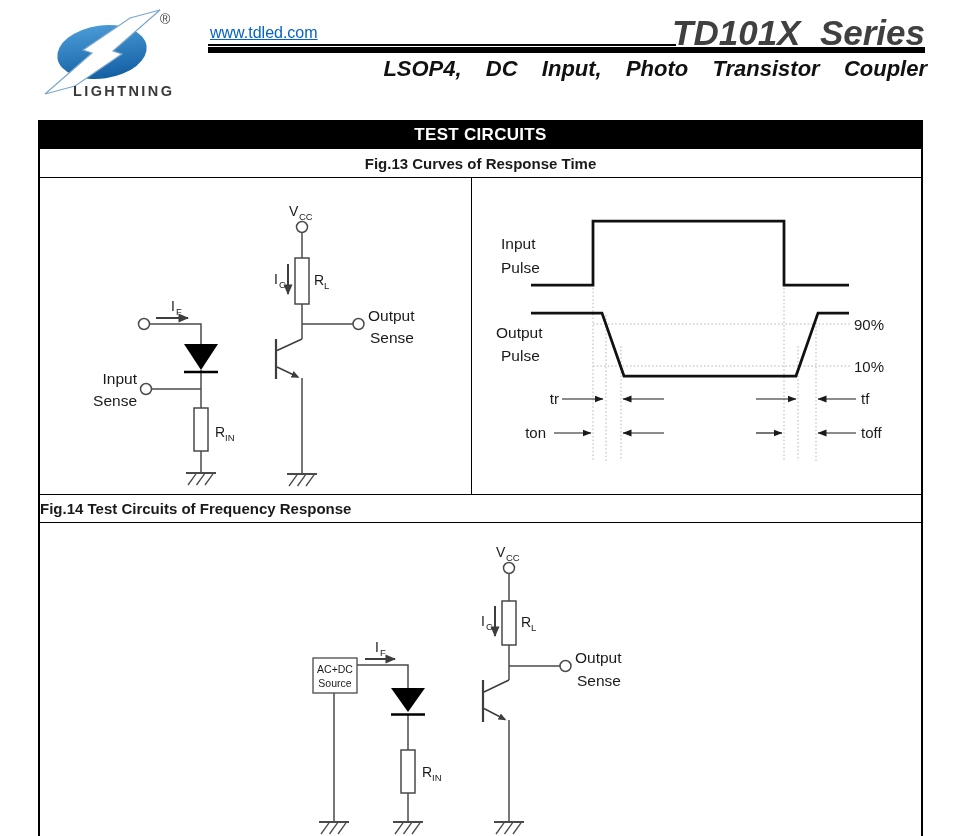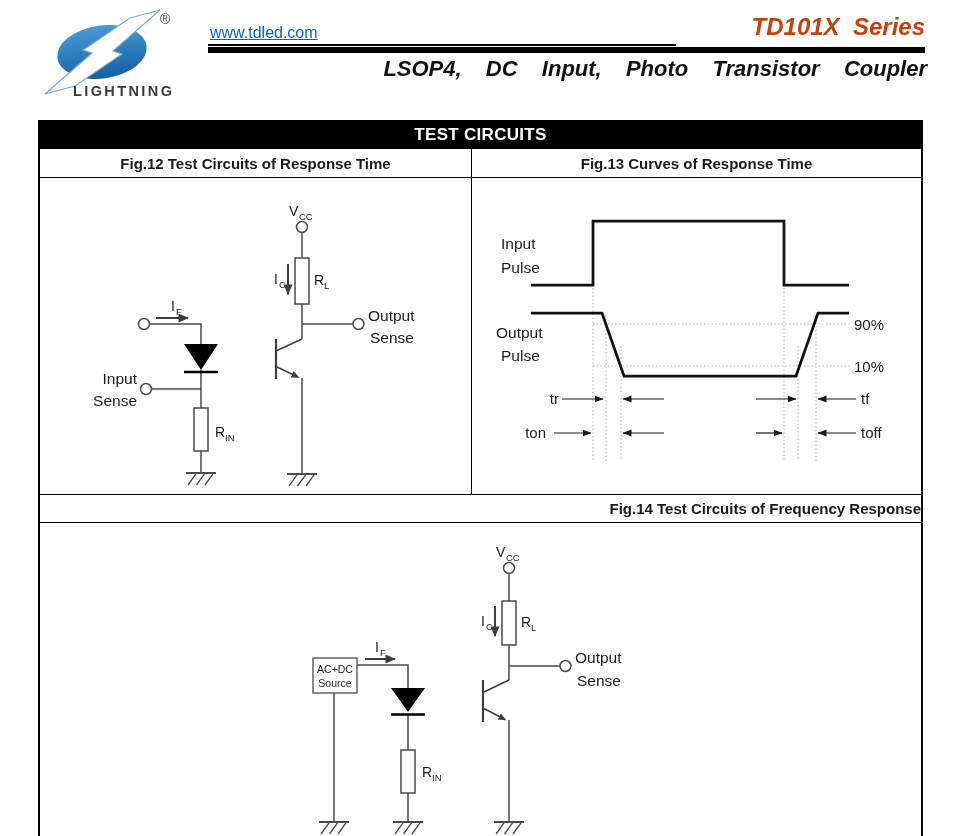--- a/index.html
+++ b/index.html
@@ -4,37 +4,37 @@
 <style>
   html,body{margin:0;padding:0;background:#fff;}
   .page{position:relative;width:953px;height:836px;background:#fff;overflow:hidden;
         font-family:"Liberation Sans",sans-serif;color:#1a1a1a;}
   .abs{position:absolute;}
   
   .site-link{position:absolute;left:210px;top:24px;font-size:16px;color:#0563C1;
              text-decoration:underline;}
   .rule-thin{position:absolute;left:208px;top:44px;width:468px;height:1.5px;background:#000;}
   .rule-thick{position:absolute;left:208px;top:47px;width:717px;height:5.5px;background:#000;}
-  .series-title{position:absolute;right:28px;top:13px;font-size:24px;font-weight:bold;
-                font-style:italic;white-space:pre;color:#c2410c;}
+  .series-title{position:absolute;right:28px;top:13px;font-size:35px;font-weight:bold;
+                font-style:italic;white-space:pre;color:#404040;}
   .subtitle{position:absolute;right:26px;top:56px;font-size:22px;font-weight:bold;
             font-style:italic;white-space:pre;word-spacing:6px;color:#111;}
   
   .tbl{position:absolute;left:38px;top:120px;width:885px;height:732px;box-sizing:border-box;
        border-left:2px solid #000;border-right:2px solid #000;border-top:1px solid #000;}
   .bar{height:28px;background:#000;color:#fff;display:flex;align-items:center;
        justify-content:center;font-size:17px;font-weight:bold;letter-spacing:.3px;}
   .row2{height:29px;display:flex;border-bottom:1.5px solid #000;box-sizing:border-box;}
   .cell-l{width:432px;box-sizing:border-box;border-right:1.5px solid #000;display:flex;
           align-items:center;justify-content:center;}
   .cell-r{flex:1;display:flex;align-items:center;justify-content:center;}
   .fig-title{font-size:15px;font-weight:bold;}
   .row3{height:317px;position:relative;border-bottom:1.5px solid #000;box-sizing:border-box;}
   .vdiv{position:absolute;left:430.5px;top:0;width:1.5px;height:100%;background:#000;}
-  .row4{height:28px;display:flex;align-items:center;justify-content:flex-end;
+  .row4{height:28px;display:flex;align-items:center;justify-content:flex-start;
         border-bottom:1.5px solid #000;box-sizing:border-box;}
   .row5{position:relative;height:314px;}
   svg text{font-family:"Liberation Sans",sans-serif;fill:#1a1a1a;}
   .lb{font-size:14px;}           
   .sb{font-size:9.5px;}          
   .lg{font-size:15.5px;}         
   .pc{font-size:15px;}           
   .bx{font-size:10.5px;}         
   .logo-brand{font-size:14.5px;font-weight:bold;letter-spacing:2.4px;fill:#3a3a3a;}
   .logo-reg{font-size:14px;fill:#444;}
@@ -79,23 +79,20 @@
   <div class="series-title">TD101X  Series</div>
   <div class="subtitle">LSOP4,  DC  Input,  Photo  Transistor  Coupler</div>
 
   <div class="tbl">
 
     <div class="bar">
       <span>TEST CIRCUITS</span>
     </div>
 
     <div class="row2">
-      <div class="cell-l">
-        <span class="fig-title">Fig.12 Test Circuits of Response Time</span>
-      </div>
       <div class="cell-r">
         <span class="fig-title">Fig.13 Curves of Response Time</span>
       </div>
     </div>
 
     <div class="row3">
 
       <svg class="abs" style="left:0;top:0" width="430" height="315" viewBox="0 0 430 315">
         <g stroke="#4a4a4a" stroke-width="1.5" fill="none">
 

